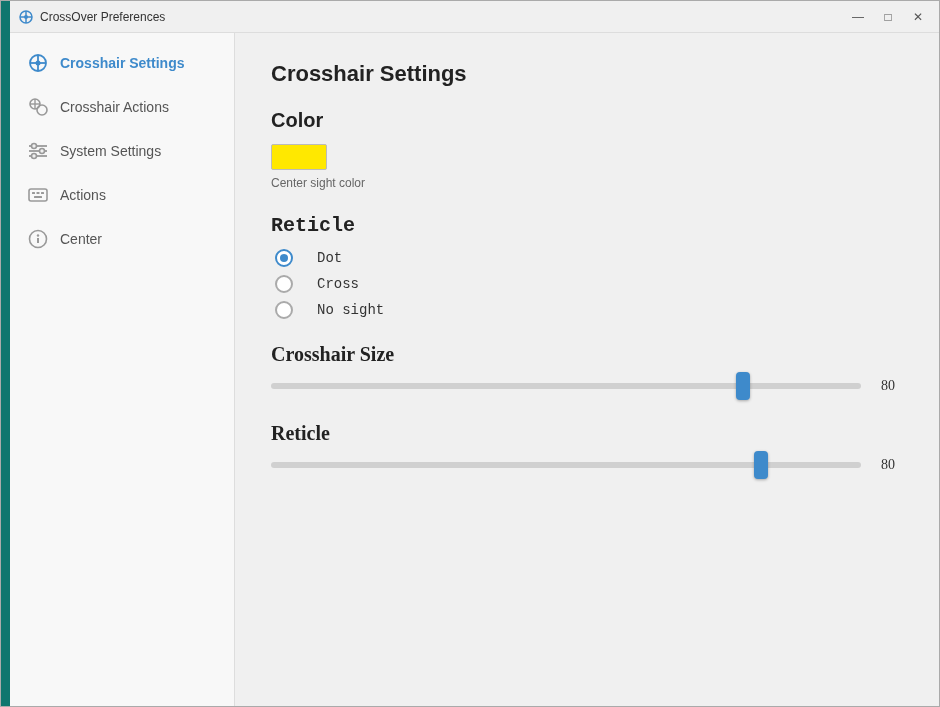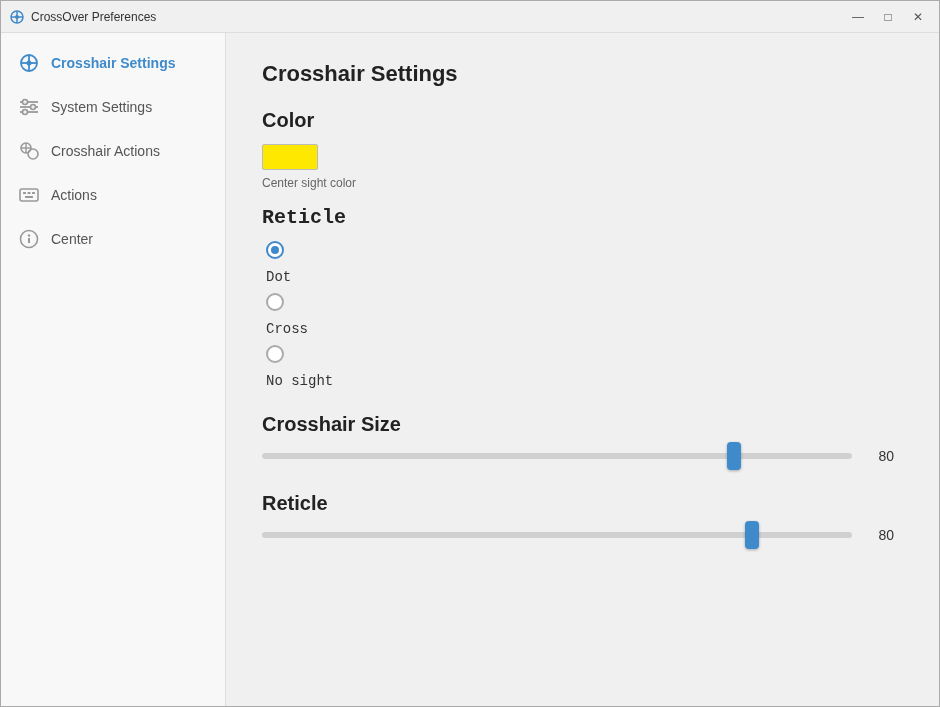--- a/index.html
+++ b/index.html
@@ -7,24 +7,25 @@
       font-family: 'Segoe UI', Arial, sans-serif;
       font-size: 14px;
       background: #f0f0f0;
       width: 940px;
       height: 707px;
       overflow: hidden;
     }
     .window {
       width: 940px;
       height: 707px;
-      background: #701a75;
+      background: #0f766e;
       border: 1px solid #aaa;
       display: flex;
       flex-direction: column;
+      padding-left: 9px;
     }
     .titlebar {
       height: 32px;
       background: #f0f0f0;
       display: flex;
       align-items: center;
       padding: 0 8px;
       border-bottom: 1px solid #ddd;
       flex-shrink: 0;
     }
@@ -118,39 +119,39 @@
       height: 26px;
       background: #FFE800;
       border: 1px solid #bbb;
       border-radius: 2px;
       cursor: pointer;
       margin-bottom: 6px;
     }
     .color-hint {
       font-size: 12px;
       color: #666;
-      margin-bottom: 16px;
+      margin-bottom: 24px;
     }
     .reticle-section {
       margin-bottom: 24px;
       font-family: Liberation Mono, monospace;
     }
     .radio-group {
       display: flex;
       flex-direction: column;
       gap: 8px;
       margin-left: 4px;
     }
     .radio-option {
       display: flex;
-      gap: 10px;
+      align-items: center;
+      gap: 24px;
       cursor: pointer;
       font-size: 14px;
       color: #333;
-      flex-direction: column;
     }
     .radio-circle {
       width: 18px;
       height: 18px;
       border-radius: 50%;
       border: 2px solid #aaa;
       display: flex;
       align-items: center;
       justify-content: center;
       flex-shrink: 0;
@@ -161,25 +162,26 @@
     }
     .radio-circle.checked::after {
       content: '';
       width: 8px;
       height: 8px;
       border-radius: 50%;
       background: #3e8acb;
     }
     .slider-section {
       margin-bottom: 28px;
+      font-family: Liberation Serif, serif;
     }
     .slider-row {
       display: flex;
       align-items: center;
-      gap: 12px;
+      gap: 4px;
     }
     .slider-track {
       flex: 1;
       height: 6px;
       background: #d0d0d0;
       border-radius: 3px;
       position: relative;
       cursor: pointer;
     }
     .slider-thumb {
@@ -234,41 +236,41 @@
             <line x1="3" y1="11" x2="19" y2="11" stroke="#3e8acb" stroke-width="1.8"></line>
             <circle cx="11" cy="11" r="2.5" fill="#3e8acb"></circle>
           </svg>
         </div>
         <span>Crosshair Settings</span>
       </div>
 
       <div class="sidebar-item">
         <div class="sidebar-icon">
           <svg viewBox="0 0 22 22" fill="none" xmlns="http://www.w3.org/2000/svg">
+            <circle cx="8" cy="8" r="5" stroke="#999" stroke-width="1.6"></circle>
+            <circle cx="15" cy="14" r="5" stroke="#999" stroke-width="1.6"></circle>
+            <line x1="8" y1="3" x2="8" y2="13" stroke="#999" stroke-width="1.4"></line>
+            <line x1="3" y1="8" x2="13" y2="8" stroke="#999" stroke-width="1.4"></line>
+          </svg>
+        </div>
+        <span>Crosshair Actions</span>
+      </div>
+
+      <div class="sidebar-item">
+        <div class="sidebar-icon">
+          <svg viewBox="0 0 22 22" fill="none" xmlns="http://www.w3.org/2000/svg">
             <line x1="2" y1="6" x2="20" y2="6" stroke="#999" stroke-width="1.8"></line>
             <line x1="2" y1="11" x2="20" y2="11" stroke="#999" stroke-width="1.8"></line>
             <line x1="2" y1="16" x2="20" y2="16" stroke="#999" stroke-width="1.8"></line>
             <circle cx="7" cy="6" r="2.5" fill="#f0f0f0" stroke="#999" stroke-width="1.6"></circle>
             <circle cx="15" cy="11" r="2.5" fill="#f0f0f0" stroke="#999" stroke-width="1.6"></circle>
             <circle cx="7" cy="16" r="2.5" fill="#f0f0f0" stroke="#999" stroke-width="1.6"></circle>
           </svg>
         </div>
         <span>System Settings</span>
-      </div>
-
-      <div class="sidebar-item">
-        <div class="sidebar-icon">
-          <svg viewBox="0 0 22 22" fill="none" xmlns="http://www.w3.org/2000/svg">
-            <circle cx="8" cy="8" r="5" stroke="#999" stroke-width="1.6"></circle>
-            <circle cx="15" cy="14" r="5" stroke="#999" stroke-width="1.6"></circle>
-            <line x1="8" y1="3" x2="8" y2="13" stroke="#999" stroke-width="1.4"></line>
-            <line x1="3" y1="8" x2="13" y2="8" stroke="#999" stroke-width="1.4"></line>
-          </svg>
-        </div>
-        <span>Crosshair Actions</span>
       </div>
 
       <div class="sidebar-item">
         <div class="sidebar-icon">
           <svg viewBox="0 0 22 22" fill="none" xmlns="http://www.w3.org/2000/svg">
             <rect x="2" y="5" width="18" height="12" rx="2" stroke="#999" stroke-width="1.6"></rect>
             <rect x="5" y="8" width="3" height="2" rx="0.5" fill="#999"></rect>
             <rect x="9.5" y="8" width="3" height="2" rx="0.5" fill="#999"></rect>
             <rect x="14" y="8" width="3" height="2" rx="0.5" fill="#999"></rect>
             <rect x="7" y="12" width="8" height="2" rx="0.5" fill="#999"></rect>

